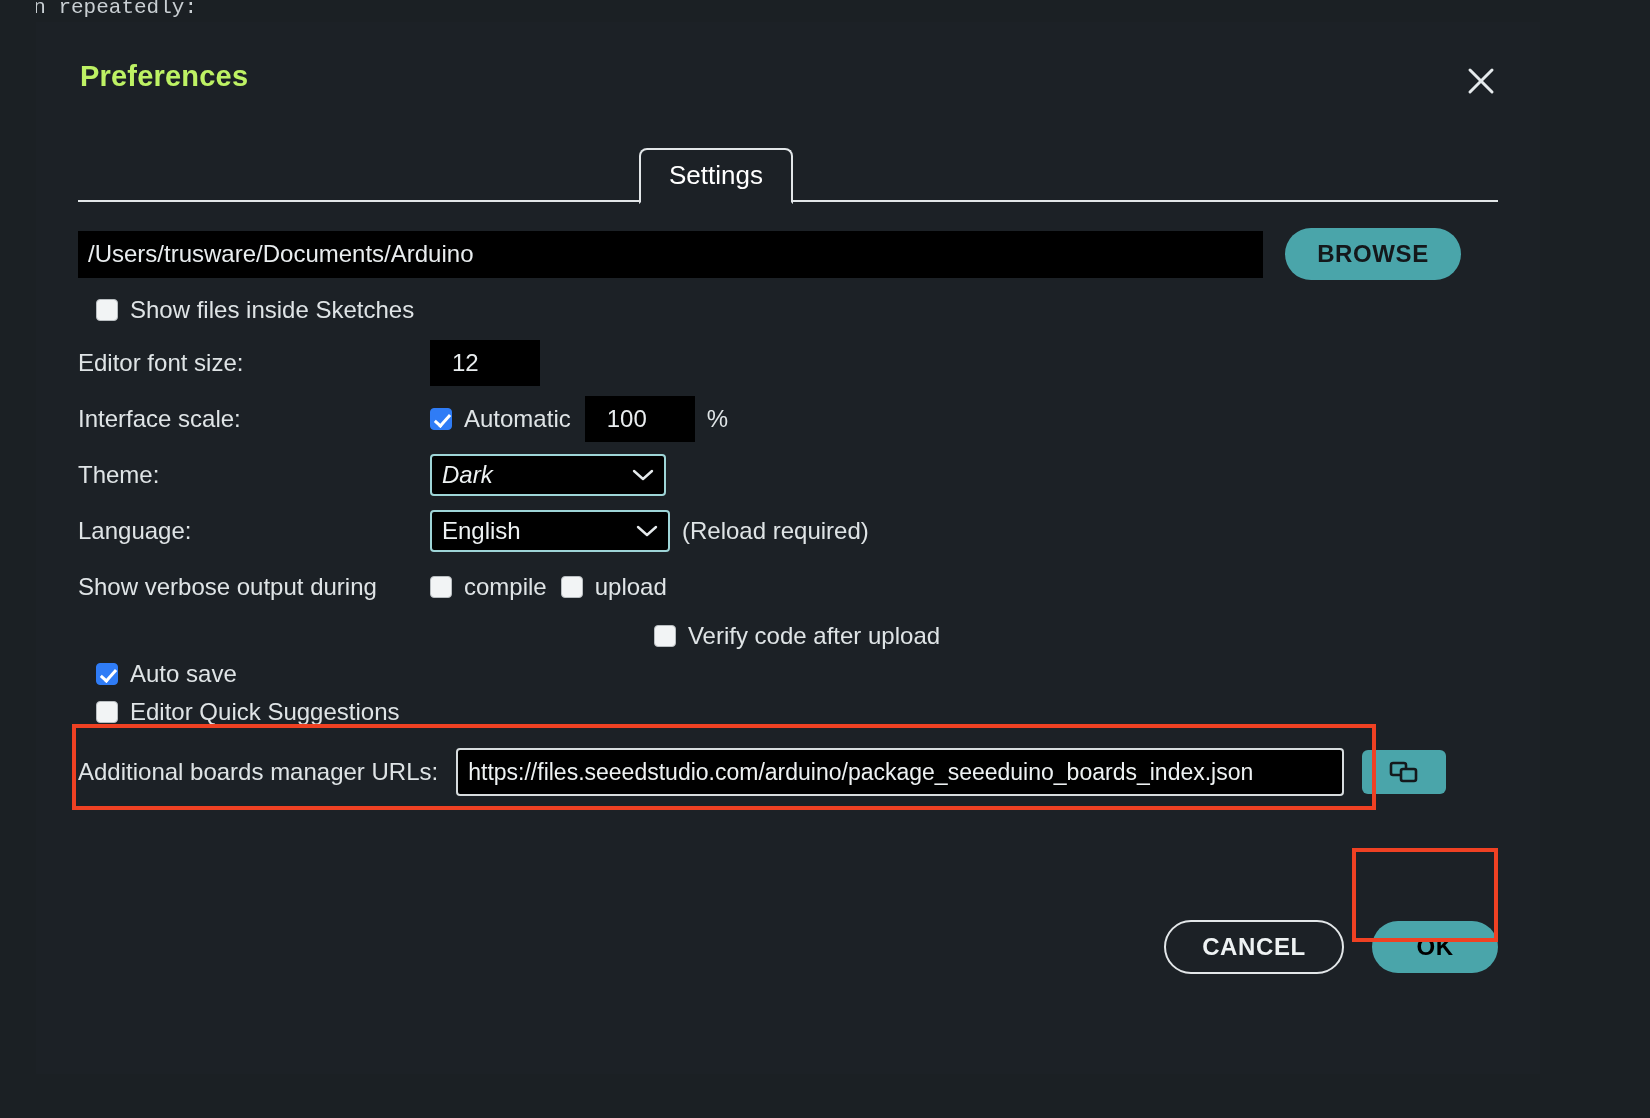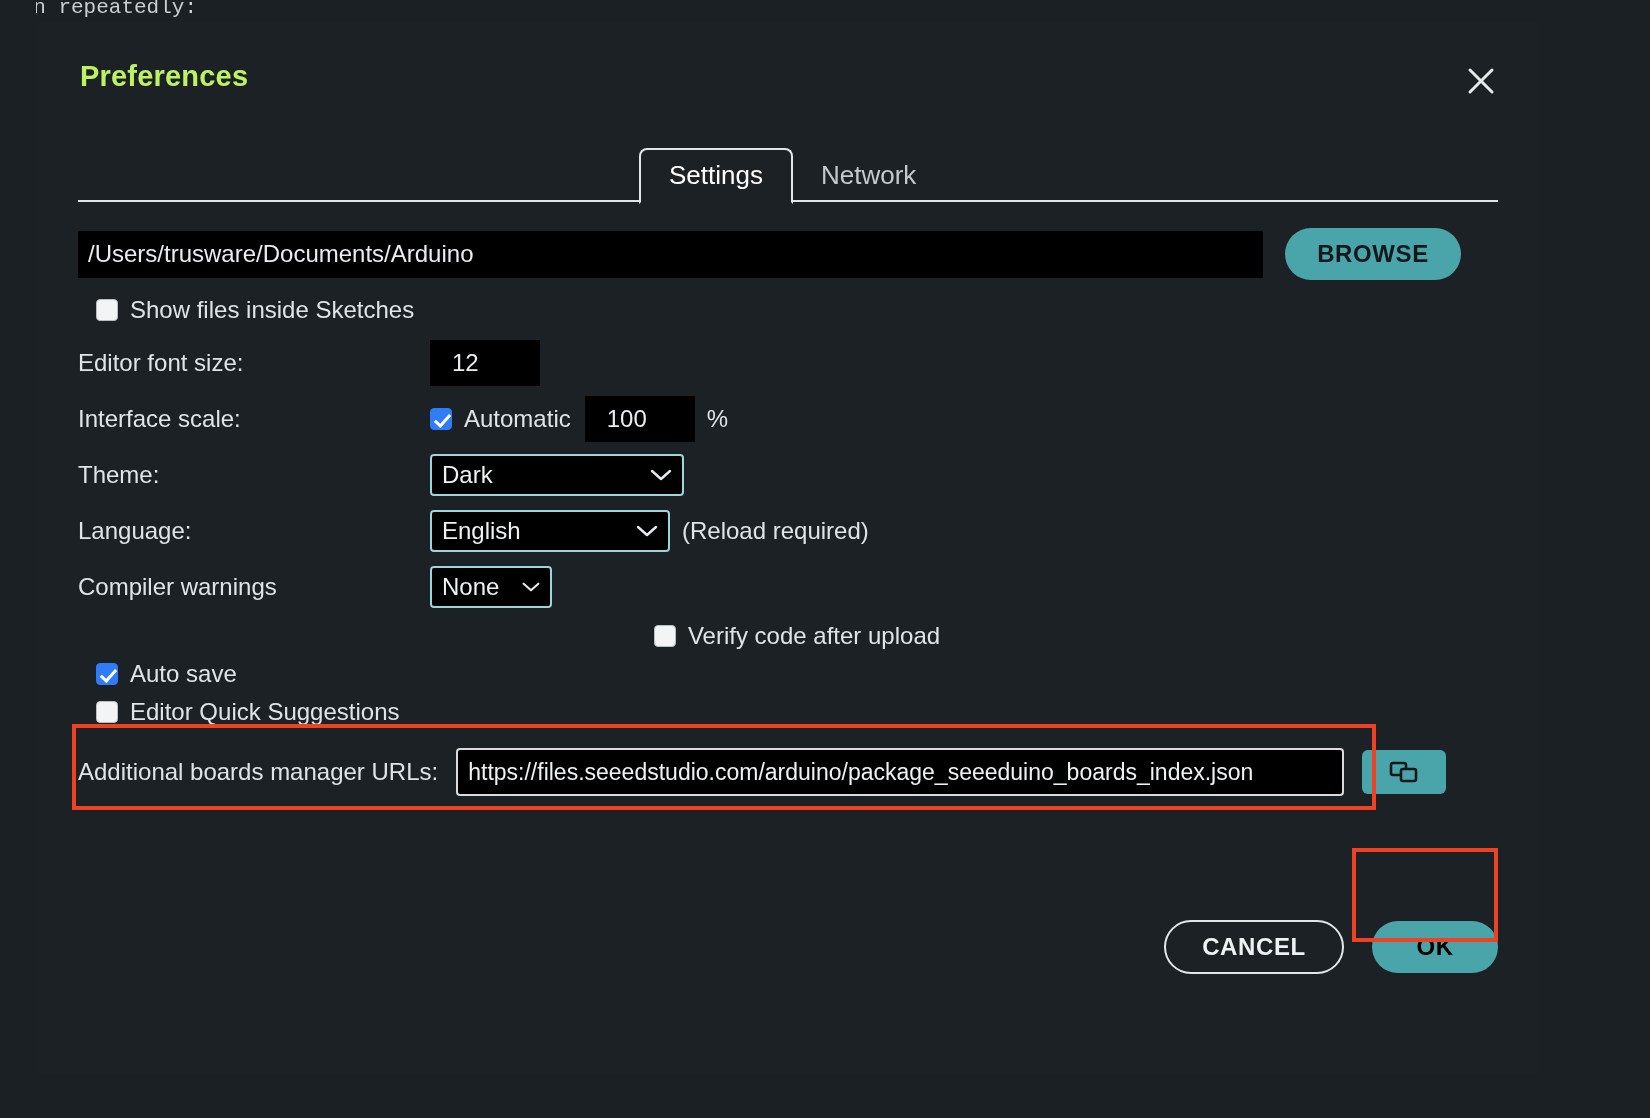--- a/index.html
+++ b/index.html
@@ -300,23 +300,20 @@
       </svg>
     </div>
   </div>
 
   <div id="tabs-wrap">
     <div id="tabs-rule"></div>
     <div id="tabs">
       <div class="tab active">
         <span>Settings</span>
       </div>
-      <div class="tab">
-        <span>Network</span>
-      </div>
     </div>
   </div>
 
   <div id="dialog-body">
 
 
     <div id="sketchbook-row">
       <input id="sketchbook-input" type="text" value="/Users/trusware/Documents/Arduino" style="">
       <button id="browse-button">BROWSE</button>
     </div>
@@ -334,21 +331,21 @@
     <div class="form-row" style="margin-top:6px;">
       <span class="rlabel">Interface scale:</span>
       <span class="cb checked"></span>
       <span class="label" style="margin-left:12px;">Automatic</span>
       <input class="numbox" style="width: 110px; margin-left: 14px;" type="text" value="100">
       <span class="label" style="margin-left:12px;">%</span>
     </div>
 
     <div class="form-row" style="margin-top:6px;">
       <span class="rlabel">Theme:</span>
-      <div class="selbox" style="width:254px;">
+      <div class="selbox" style="width:236px;font-style:italic;">
         <span class="selval">Dark</span>
         <span class="chev">
           <svg width="22" height="14" viewBox="0 0 22 14" aria-hidden="true">
             <polyline points="2,3 11,11 20,3" fill="none" stroke="#e5eaec" stroke-width="2.4" stroke-linecap="round" stroke-linejoin="round"></polyline>
           </svg>
         </span>
       </div>
     </div>
 
     <div class="form-row" style="margin-top:6px;">
@@ -357,32 +354,28 @@
         <span class="selval">English</span>
         <span class="chev">
           <svg width="22" height="14" viewBox="0 0 22 14" aria-hidden="true">
             <polyline points="2,3 11,11 20,3" fill="none" stroke="#e5eaec" stroke-width="2.4" stroke-linecap="round" stroke-linejoin="round"></polyline>
           </svg>
         </span>
       </div>
       <span class="label" style="margin-left:12px;">(Reload required)</span>
     </div>
 
-
     <div class="form-row" style="margin-top:6px;">
-      <span class="rlabel">Compiler warnings</span>
-      <div class="selbox" style="width:122px;">
-        <span class="selval">None</span>
-        <span class="chev">
-          <svg width="18" height="12" viewBox="0 0 22 14" aria-hidden="true">
-            <polyline points="2,3 11,11 20,3" fill="none" stroke="#e5eaec" stroke-width="2.6" stroke-linecap="round" stroke-linejoin="round"></polyline>
-          </svg>
-        </span>
-      </div>
-    </div>
+      <span class="rlabel">Show verbose output during</span>
+      <span class="cb"></span>
+      <span class="label" style="margin-left:12px;">compile</span>
+      <span class="cb" style="margin-left:14px;"></span>
+      <span class="label" style="margin-left:12px;">upload</span>
+    </div>
+
 
     <div class="cb-row" style="margin-top:10px;justify-content:center;">
       <span class="cb"></span>
       <span class="label">Verify code after upload</span>
     </div>
 
     <div class="cb-row" style="margin-top:10px;">
       <span class="cb checked"></span>
       <span class="label">Auto save</span>
     </div>

